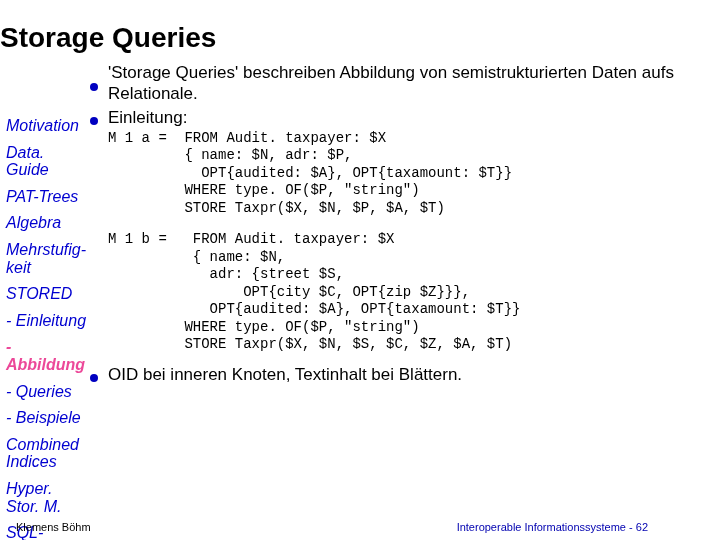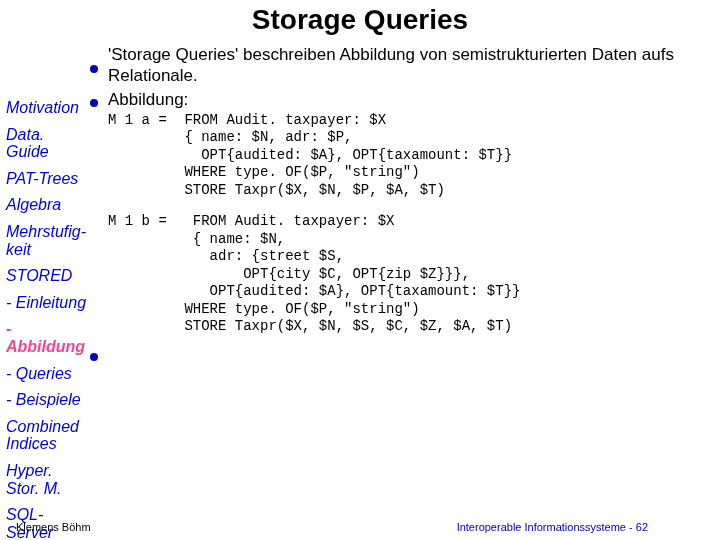--- a/index.html
+++ b/index.html
@@ -7,24 +7,23 @@
     padding: 0;
     width: 720px;
     height: 540px;
     background: #fff;
     font-family: Arial, Helvetica, sans-serif;
     color: #000;
     position: relative;
     overflow: hidden;
   }
   .title {
-    text-align: center;
     font-size: 28px;
     font-weight: bold;
-    padding: 4px 0 8px 0;
+    padding: 22px 0 8px 0;
   }
   .layout {
     display: flex;
     align-items: flex-start;
     padding: 0 10px 0 6px;
   }
   .sidebar {
     width: 82px;
     flex: 0 0 82px;
     font-size: 16px;
@@ -114,21 +113,21 @@
     <div>SQL-Server</div>
   </div>
 
   <div class="content">
     <div class="bullet-row">
       <span class="bullet-dot"></span>
       <span>'Storage Queries' beschreiben Abbildung von semistrukturierten Daten aufs Relationale.</span>
     </div>
     <div class="bullet-row">
       <span class="bullet-dot"></span>
-      <span>Abbildung:</span>
+      <span>Einleitung:</span>
     </div>
 
     <div class="code-row">
       <span class="code-label">M 1 a =</span>
       <span class="code-body"> FROM Audit. taxpayer: $X
  { name: $N, adr: $P,
    OPT{audited: $A}, OPT{taxamount: $T}}
  WHERE type. OF($P, "string")
  STORE Taxpr($X, $N, $P, $A, $T)</span>
     </div>
@@ -143,20 +142,21 @@
         OPT{city $C, OPT{zip $Z}}},
     OPT{audited: $A}, OPT{taxamount: $T}}
  WHERE type. OF($P, "string")
  STORE Taxpr($X, $N, $S, $C, $Z, $A, $T)</span>
     </div>
 
     <div style="height:8px"></div>
 
     <div class="bullet-row">
       <span class="bullet-dot"></span>
+      <span>OID bei inneren Knoten, Textinhalt bei Blättern.</span>
     </div>
   </div>
 </div>
 
 <div class="footer">
   <span>Klemens Böhm</span>
   <span class="footer-right">Interoperable Informationssysteme - 62</span>
 </div>
 
 </body></html>

